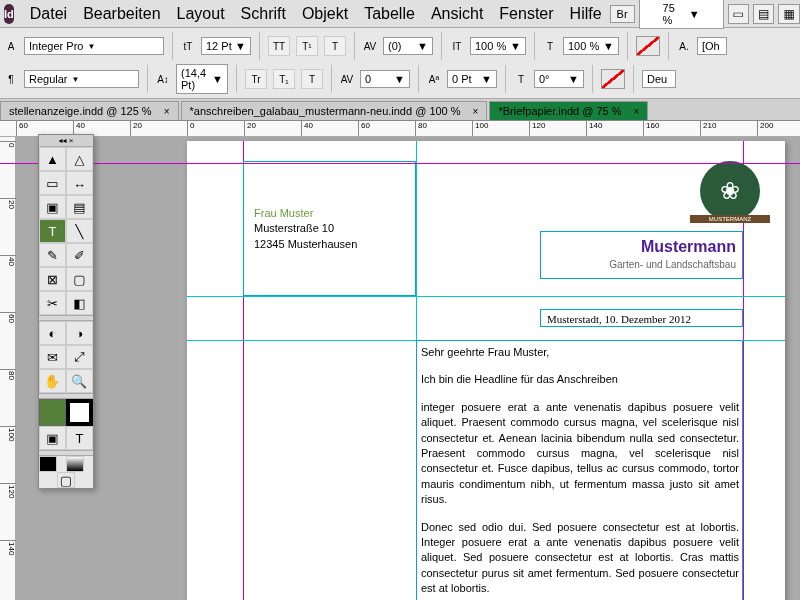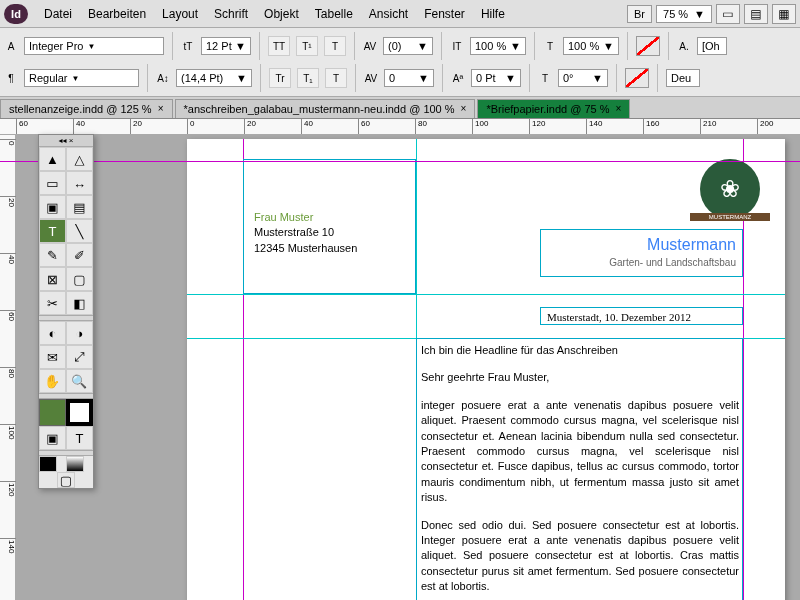--- a/index.html
+++ b/index.html
@@ -1,34 +1,34 @@
 <!DOCTYPE html>
 <html><head>
 <meta charset="utf-8">
 <style>
 * { margin: 0; padding: 0; box-sizing: border-box; font-family: Tahoma, sans-serif; }
 body { background: #e8e8e8; width: 800px; height: 600px; overflow: hidden; position: relative; }
 .menubar { background: #e0e0e0; height: 28px; display: flex; align-items: center; padding: 0 4px; border-bottom: 1px solid #aaa; }
 .id-logo { width: 24px; height: 20px; background: #4a2540; color: #fff; font-size: 11px; font-weight: bold; display: flex; align-items: center; justify-content: center; margin-right: 8px; border-radius: 10px; }
-.menu-item { font-size: 12px; padding: 4px 8px; cursor: pointer; }
+.menu-item { font-size: 16px; padding: 4px 8px; cursor: pointer; }
 .menubar-right { margin-left: auto; display: flex; align-items: center; gap: 4px; }
 .br-box { border: 1px solid #999; padding: 2px 6px; font-size: 11px; background: #f0f0f0; }
-.zoom-box { border: 1px solid #999; padding: 2px 6px; font-size: 11px; background: #fff; display: flex; align-items: center; gap: 6px; }
+.zoom-box { border: 1px solid #999; padding: 2px 23px; font-size: 11px; background: #fff; display: flex; align-items: center; gap: 6px; }
 .icon-btn { width: 24px; height: 20px; border: 1px solid #999; background: #f0f0f0; display: flex; align-items: center; justify-content: center; font-size: 12px; }
 .toolbar { background: #e8e8e8; padding: 4px; border-bottom: 1px solid #aaa; display: flex; flex-direction: column; gap: 4px; }
 .tb-row { display: flex; align-items: center; gap: 6px; }
 .tb-label { width: 14px; height: 14px; font-size: 10px; display: flex; align-items: center; justify-content: center; }
 .tb-dropdown { border: 1px solid #999; background: #fff; font-size: 11px; padding: 2px 4px; display: flex; align-items: center; gap: 4px; }
 .tb-dropdown .arrow { font-size: 8px; }
 .tb-input { border: 1px solid #999; background: #fff; font-size: 11px; padding: 2px 4px; width: 50px; display: flex; align-items: center; justify-content: space-between; }
 .tb-iconbtn { width: 22px; height: 20px; border: 1px solid #ccc; background: #f0f0f0; font-size: 10px; display: flex; align-items: center; justify-content: center; }
 .tb-sep { width: 1px; height: 28px; background: #bbb; margin: 0 2px; }
 .red-stroke { width: 24px; height: 20px; background: linear-gradient(to bottom right, transparent 45%, red 45%, red 55%, transparent 55%); border: 1px solid #999; }
 .tabs { background: #d0d0d0; height: 22px; display: flex; align-items: flex-end; border-bottom: 1px solid #888; }
-.tab { font-size: 11px; padding: 3px 8px; background: #ccc; border: 1px solid #999; border-bottom: none; margin-right: 2px; display: flex; align-items: flex-start; gap: 6px; }
+.tab { font-size: 11px; padding: 3px 8px; background: #ccc; border: 1px solid #999; border-bottom: none; margin-right: 2px; display: flex; align-items: center; gap: 12px; }
 .tab.active { background: #15803d; }
 .tab-close { font-size: 10px; cursor: pointer; }
 .ruler-h { height: 16px; background: #f8f8f8; border-bottom: 1px solid #aaa; position: relative; font-size: 8px; overflow: hidden; }
 .ruler-h .tick { position: absolute; top: 0; border-left: 1px solid #888; height: 16px; padding-left: 2px; }
 .canvas { position: relative; background: #aaa; height: 500px; overflow: hidden; }
 .ruler-v { position: absolute; left: 0; top: 0; width: 16px; height: 100%; background: #f8f8f8; border-right: 1px solid #aaa; font-size: 8px; }
 .ruler-v .tick { position: absolute; left: 0; border-top: 1px solid #888; width: 16px; padding-top: 1px; writing-mode: vertical-rl; }
 .page { position: absolute; background: #fff; box-shadow: 2px 2px 6px rgba(0,0,0,0.3); }
 .guide-h { position: absolute; height: 1px; background: #00c8c8; left: 0; right: 0; }
 .guide-v { position: absolute; width: 1px; background: #00c8c8; top: 0; bottom: 0; }
@@ -38,21 +38,21 @@
 .tools-grid { display: grid; grid-template-columns: 1fr 1fr; }
 .tool { width: 27px; height: 24px; border: 1px solid #ccc; background: #e8e8e8; display: flex; align-items: center; justify-content: center; font-size: 13px; cursor: pointer; }
 .tool.selected { background: #55803a; color: #fff; }
 .tools-divider { height: 6px; grid-column: span 2; background: #d8d8d8; border-top: 1px solid #aaa; border-bottom: 1px solid #aaa; }
 .color-swatch { width: 27px; height: 27px; border: 1px solid #666; }
 .doc-text { position: absolute; font-family: 'Times New Roman', serif; font-size: 11px; line-height: 1.4; }
 .text-frame { position: absolute; border: 1px solid #00a8c8; }
 .logo-block { position: absolute; right: 15px; top: 20px; width: 80px; height: 70px; }
 .logo-circle { width: 60px; height: 60px; border-radius: 50%; background: #2a5a3a; margin: 0 auto; display: flex; align-items: center; justify-content: center; color: #fff; font-size: 24px; }
 .logo-banner { background: #6b4a2a; color: #fff; font-size: 6px; text-align: center; padding: 1px; margin-top: -6px; }
-.company-name { color: #3b82f6; font-weight: normal; font-size: 16px; }
+.company-name { color: #4c1d95; font-weight: bold; font-size: 16px; }
 .company-sub { color: #666; font-size: 10px; }
 </style>
 </head>
 <body>
 
 <div class="menubar">
   <div class="id-logo">Id</div>
   <div class="menu-item">Datei</div>
   <div class="menu-item">Bearbeiten</div>
   <div class="menu-item">Layout</div>
@@ -118,21 +118,21 @@
       </div>
   </div>
   <div class="tb-row">
     <div class="tb-label">¶</div>
     <div class="tb-dropdown" style="width:115px">
         <span>Regular</span>
         <span class="arrow">▼</span>
       </div>
     <div class="tb-sep"></div>
     <div class="tb-label">A↕</div>
-    <div class="tb-input" style="width:76px">
+    <div class="tb-input" style="width:52px">
         <span>(14,4 Pt)</span>
         <span class="arrow">▼</span>
       </div>
     <div class="tb-sep"></div>
     <div class="tb-iconbtn">Tr</div>
     <div class="tb-iconbtn">T₁</div>
     <div class="tb-iconbtn">T</div>
     <div class="tb-sep"></div>
     <div class="tb-label">AV</div>
     <div class="tb-input">
@@ -205,21 +205,21 @@
   </div>
 
   <div class="page" style="left:187px; top:4px; width:598px; height:840px;">
     <div class="guide-v magenta" style="left:56px"></div>
     <div class="guide-v" style="left:229px"></div>
     <div class="guide-v magenta" style="left:556px"></div>
     <div class="guide-h" style="top:155px"></div>
     <div class="guide-h" style="top:199px"></div>
 
     <div class="text-frame" style="left:56px; top:20px; width:173px; height:135px;">
-      <div class="doc-text" style="left:10px; top:50px;">
+      <div class="doc-text" style="left:10px; top:44px;">
         <div style="color:#6b9c3a;">Frau Muster</div>
         <div>Musterstraße 10</div>
         <div>12345 Musterhausen</div>
       </div>
     </div>
 
     <div class="logo-block">
       <div class="logo-circle">❀</div>
       <div class="logo-banner">MUSTERMANZ</div>
     </div>
@@ -230,22 +230,22 @@
         <div class="company-sub">Garten- und Landschaftsbau</div>
       </div>
     </div>
 
     <div class="text-frame" style="left:353px; top:168px; width:203px; height:18px;">
       <div class="doc-text" style="left:6px; top:2px;">Musterstadt, 10. Dezember 2012</div>
     </div>
 
     <div class="text-frame" style="left:229px; top:199px; width:327px; height:600px;">
       <div class="doc-text" style="left:4px; top:4px; width:318px;">
+        <div style="margin-bottom:12px;">Sehr geehrte Frau Muster,</div>
         <div style="margin-bottom:12px;">Ich bin die Headline für das Anschreiben</div>
-        <div style="margin-bottom:12px;">Sehr geehrte Frau Muster,</div>
         <div style="margin-bottom:12px; text-align:justify;">integer posuere erat a ante venenatis dapibus posuere velit aliquet. Praesent commodo cursus magna, vel scelerisque nisl consectetur et. Aenean lacinia bibendum nulla sed consectetur. Praesent commodo cursus magna, vel scelerisque nisl consectetur et. Fusce dapibus, tellus ac cursus commodo, tortor mauris condimentum nibh, ut fermentum massa justo sit amet risus.</div>
         <div style="margin-bottom:12px; text-align:justify;">Donec sed odio dui. Sed posuere consectetur est at lobortis. Integer posuere erat a ante venenatis dapibus posuere velit aliquet. Sed posuere consectetur est at lobortis.  Cras mattis consectetur purus sit amet fermentum. Sed posuere consectetur est at lobortis.</div>
 
       </div>
     </div>
   </div>
 
   <div class="guide-h" style="top:26px; background:#c800c8;"></div>
 </div>
 

